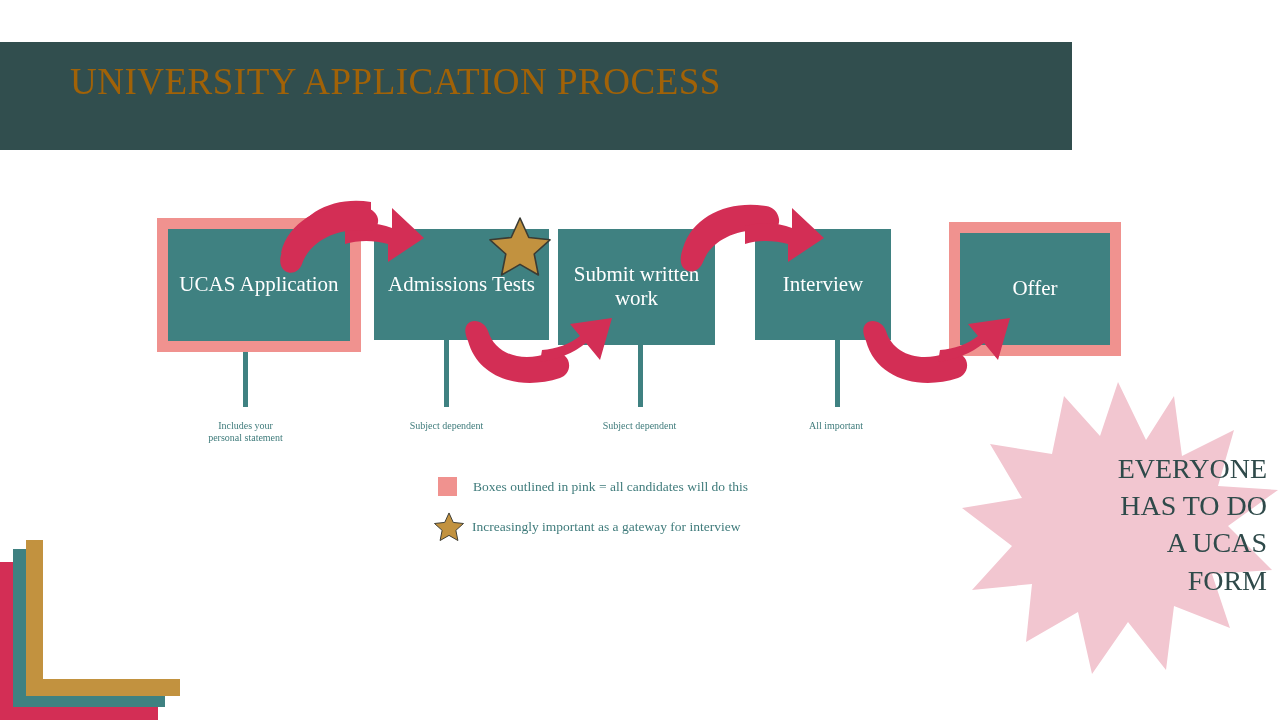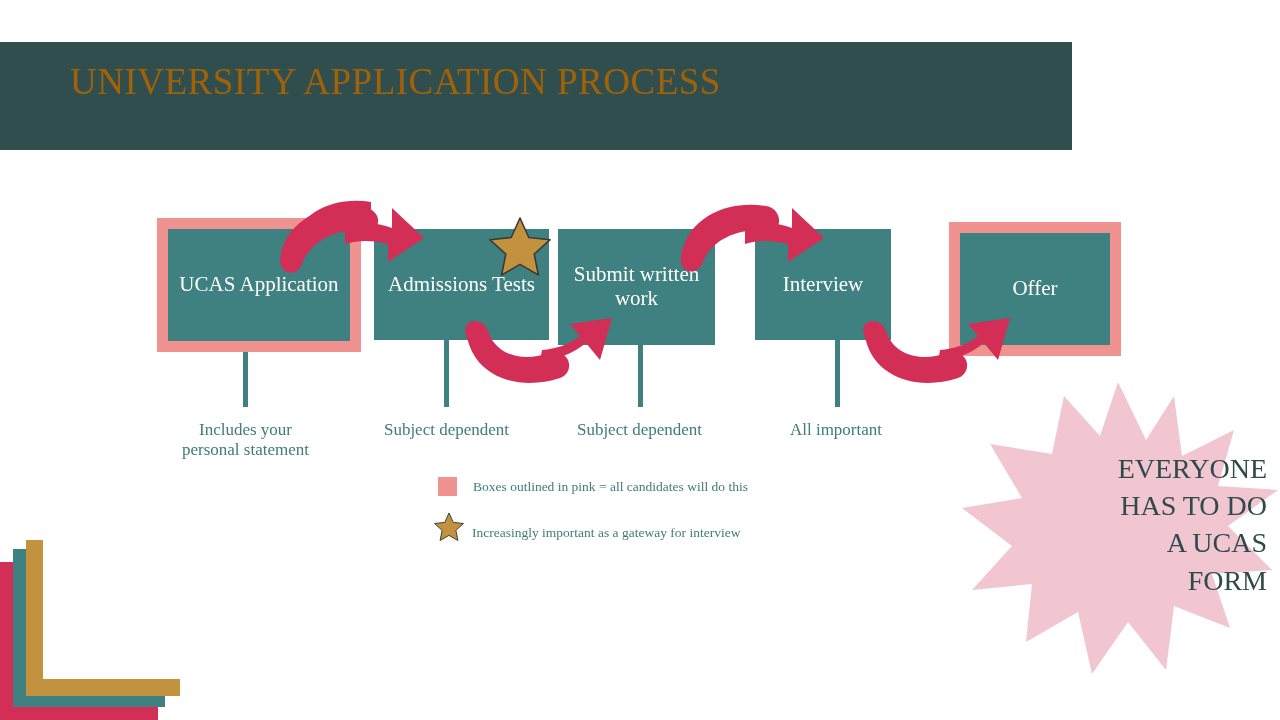--- a/index.html
+++ b/index.html
@@ -72,21 +72,21 @@
 
   
   .stem {
     position: absolute;
     width: 5px;
     background: #3F8181;
   }
   .caption {
     position: absolute;
     color: #3F7B7B;
-    font-size: 17px;
+    font-size: 10px;
     line-height: 1.15;
     text-align: center;
     font-family: "Liberation Serif", "DejaVu Serif", serif;
     white-space: pre-line;
   }
 
   
   #arrows {
     position: absolute;
     left: 0; top: 0;
@@ -261,21 +261,21 @@
 personal statement</div>
   <div class="caption" style="left:369px; top:420px; width:155px;">Subject dependent</div>
   <div class="caption" style="left:562px; top:420px; width:155px;">Subject dependent</div>
   <div class="caption" style="left:760px; top:420px; width:152px;">All important</div>
 
   <div class="legend-row" style="left:438px; top:477px;">
     <div class="legend-swatch"></div>
     <div class="legend-text">Boxes outlined in pink = all candidates will do this</div>
   </div>
 
-  <div class="legend-row" style="left:434px; top:512px;align-items:flex-end;">
+  <div class="legend-row" style="left:434px; top:512px;">
     <svg class="legend-star" viewBox="0 0 62 60">
       <polygon points="31,2 39.8,21.5 61,23.8 45.2,38 49.4,59 31,48.4 12.6,59 16.8,38 1,23.8 22.2,21.5" fill="#C2923F" stroke="#3B3B33" stroke-width="2" stroke-linejoin="round"></polygon>
     </svg>
     <div class="legend-text">Increasingly  important as a gateway for interview</div>
   </div>
 
   <svg id="starburst" viewBox="0 0 320 300">
     <polygon fill="#F2C6D0" points="158,4 186,62 214,18 222,78 274,52 258,108 318,112 268,148
               312,192 252,196 270,250 214,228 206,292 168,244 132,296
               118,234 66,264 72,206 12,212 52,168 2,130 62,120 30,66 92,76 104,18 140,58"></polygon>

